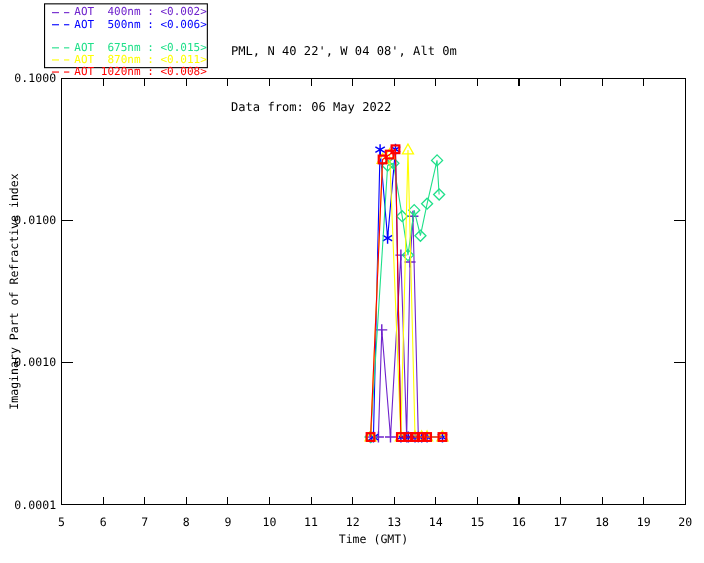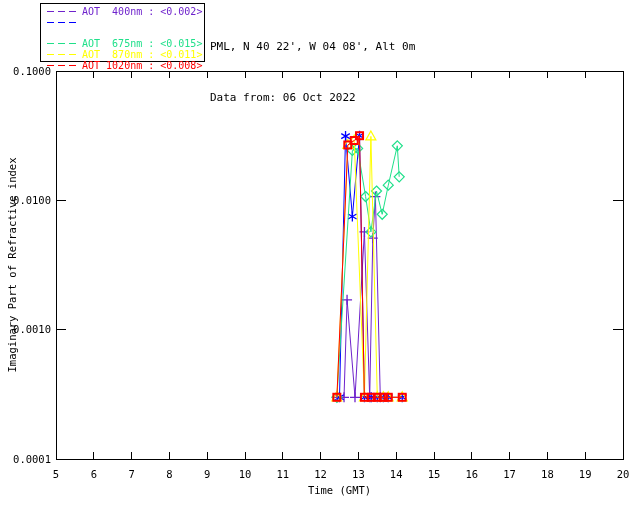--- a/index.html
+++ b/index.html
@@ -1,46 +1,46 @@
 <!DOCTYPE html>
 <html><head>
 <meta charset="utf-8">
 <style>
   html,body{margin:0;padding:0;background:#ffffff;}
   .screen{position:relative;width:640px;height:512px;background:#fff;overflow:hidden;
           font-family:"DejaVu Sans Mono", monospace;}
-  .legend{position:absolute;left:40px;top:3px;width:165px;height:59px;
+  .legend{position:absolute;left:40px;top:3px;width:149px;height:59px;
           border:1px solid #000;box-sizing:border-box;padding:2px 0 0 6px;}
   .lrow{display:flex;align-items:center;height:11px;font-size:10px;line-height:11px;white-space:pre;}
   .dash{display:inline-block;width:30px;height:1px;margin-right:5px;
         background:repeating-linear-gradient(90deg,currentColor 0 7px,transparent 7px 11px);}
   .hdr{position:absolute;left:210px;top:4px;font-size:11px;line-height:17px;color:#000;white-space:pre;}
   svg text{font-family:"DejaVu Sans Mono", monospace;fill:#000;}
 </style>
 </head>
 <body>
 
 <div class="screen">
 
   <div class="legend">
     <div class="lrow" style="color: rgb(110, 34, 204);">
       <span class="dash"></span><span>AOT  400nm : &lt;0.002&gt;</span></div>
     <div class="lrow" style="color: rgb(0, 0, 255);">
-      <span class="dash"></span></div>
+      <span class="dash"></span><span>AOT  500nm : &lt;0.006&gt;</span></div>
     <div class="lrow" style="color: rgb(31, 224, 138); margin-top: 10px;">
       <span class="dash"></span><span>AOT  675nm : &lt;0.015&gt;</span></div>
     <div class="lrow" style="color: rgb(255, 255, 0);">
       <span class="dash"></span><span>AOT  870nm : &lt;0.011&gt;</span></div>
     <div class="lrow" style="color: rgb(255, 0, 0);">
       <span class="dash"></span><span>AOT 1020nm : &lt;0.008&gt;</span></div>
   </div>
 
   <div class="hdr">
     <div>PML, N 40 22', W 04 08', Alt 0m</div>
-    <div>Data from: 06 Oct 2022</div>
+    <div>Data from: 06 May 2022</div>
   </div>
 
   <svg id="plot" width="640" height="512" viewBox="0 0 640 512">
       <rect x="56" y="71" width="567" height="388" fill="none" stroke="#000" shape-rendering="crispEdges"></rect>
       <line x1="56" y1="459" x2="56" y2="452" stroke="#000" shape-rendering="crispEdges"></line>
       <line x1="56" y1="71" x2="56" y2="78" stroke="#000" shape-rendering="crispEdges"></line>
       <text x="56" y="478" text-anchor="middle" font-size="10.5">5</text>
       <line x1="93.8" y1="459" x2="93.8" y2="452" stroke="#000" shape-rendering="crispEdges"></line>
       <line x1="93.8" y1="71" x2="93.8" y2="78" stroke="#000" shape-rendering="crispEdges"></line>
       <text x="93.8" y="478" text-anchor="middle" font-size="10.5">6</text>

